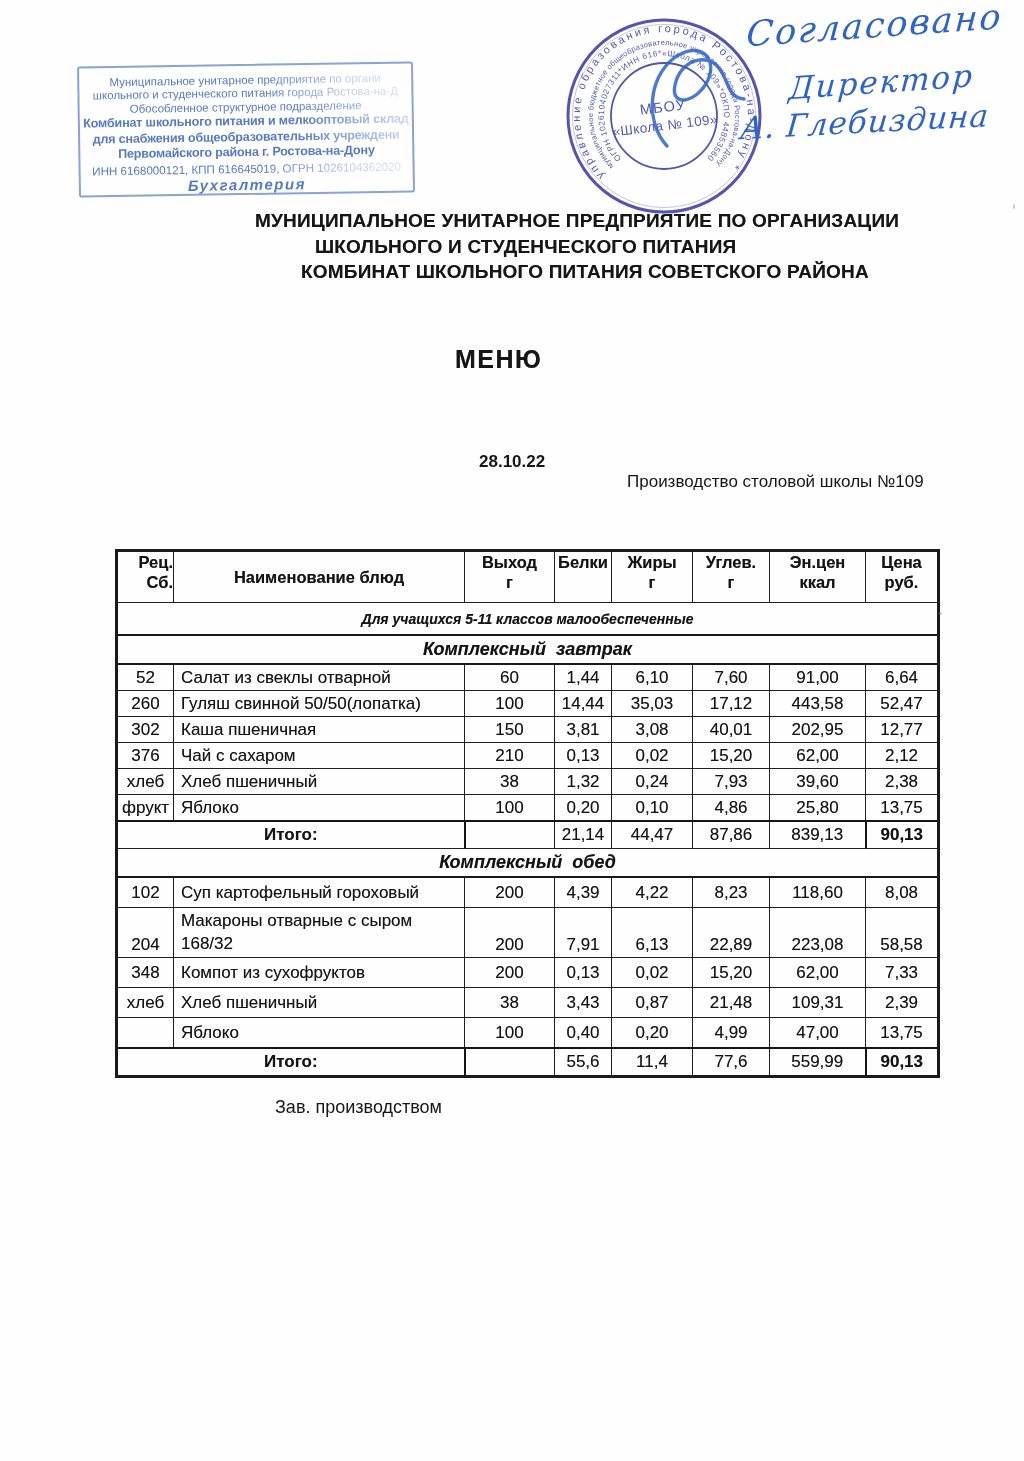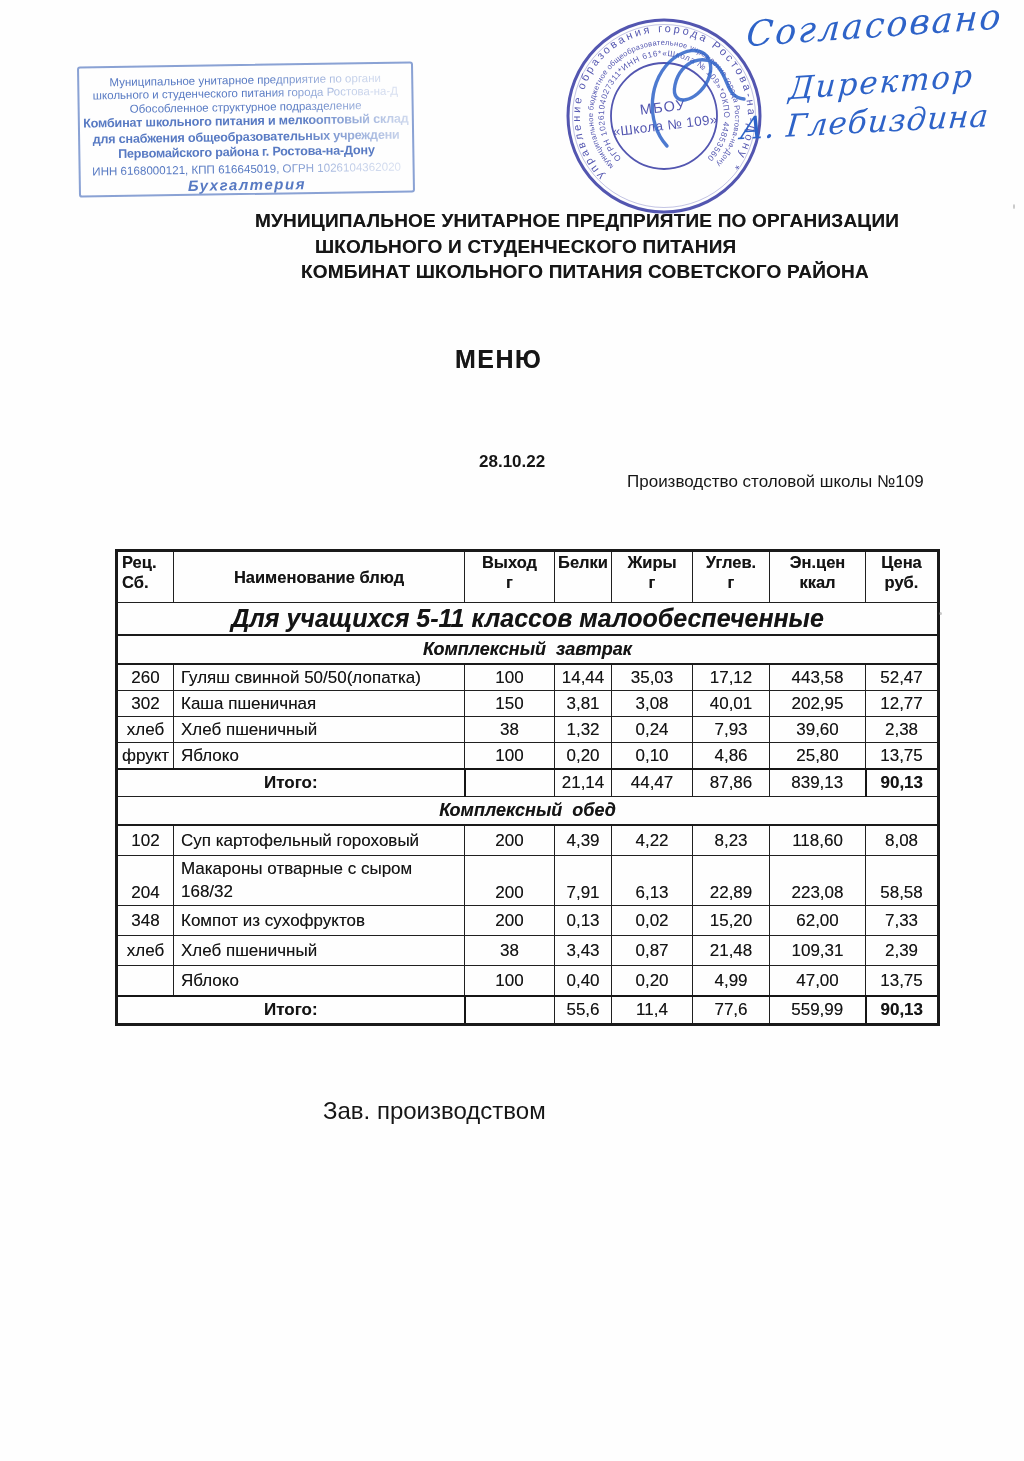--- a/index.html
+++ b/index.html
@@ -50,34 +50,34 @@
 
   
   table.menu{position:absolute;left:115px;top:549px;width:822px;border-collapse:collapse;
     table-layout:fixed;font-size:17px;color:#141414;text-shadow:0 0 .4px rgba(20,20,20,.5);}
   table.menu td,table.menu th{border:1.5px solid #202020;padding:0;overflow:hidden;}
   table.menu{border:3px solid #1a1a1a;}
   thead th{font-weight:bold;font-size:16.5px;height:50px;vertical-align:top;padding-top:6px;
            border-bottom:2.6px solid #1a1a1a;line-height:20px;}
   thead th .h2{display:block;font-weight:bold;}
   thead th.vmid{vertical-align:middle;padding-top:0;}
-  thead th.first{text-align:left;padding-left:4px;}
-  tr.audience td{height:31px;font-size:25px;font-weight:bold;font-style:italic;text-align:center;
+  thead th.first{text-align:right;padding-left:4px;}
+  tr.audience td{height:31px;font-size:14px;font-weight:bold;font-style:italic;text-align:center;
                  border-bottom:2px solid #1a1a1a;}
   tr.sect td{height:27px;font-size:18px;font-weight:bold;font-style:italic;text-align:center;
              white-space:pre;border-bottom:2px solid #1a1a1a;}
   tbody td{height:25px;text-align:center;}
   tbody td.name{text-align:left;padding-left:7px;white-space:pre-line;line-height:23px;}
   tr.lunch td{height:29px;margin-top:47px;}
   tr.tall td{height:47px;vertical-align:bottom;padding-bottom:2px;}
   tr.total td{height:26px;border-top:2.6px solid #151515;}
   tr.total td.lbl{font-weight:bold;border-right:2.6px solid #151515;}
   tr.total td.price{font-weight:bold;border-left:2.6px solid #151515;}
 
-  .footer-sig{position:absolute;left:275px;top:1097px;font-size:24px;margin-left:48px;}
+  .footer-sig{position:absolute;left:275px;top:1097px;font-size:18px;}
 
   .speck{position:absolute;background:#9a9a9a;border-radius:50%;opacity:.55;}
 </style>
 </head>
 <body>
 
 <div class="page">
 
   <div class="rect-stamp">
     <div class="rs-line fade">Муниципальное унитарное предприятие по органи</div>
@@ -153,38 +153,58 @@
         </tr>
       </thead>
     <tbody id="menu-body">
         <tr class="audience">
           <td colspan="8">Для учащихся 5-11 классов малообеспеченные</td>
         </tr>
         <tr class="sect">
           <td colspan="8">Комплексный  завтрак</td>
         </tr>
         <tr class="bfast">
+          <td class="rec">52</td>
+          <td class="name">Салат из свеклы отварной</td>
+          <td class="num">60</td>
+          <td class="num">1,44</td>
+          <td class="num">6,10</td>
+          <td class="num">7,60</td>
+          <td class="num">91,00</td>
+          <td class="num">6,64</td>
+        </tr>
+        <tr class="bfast">
           <td class="rec">260</td>
           <td class="name">Гуляш свинной 50/50(лопатка)</td>
           <td class="num">100</td>
           <td class="num">14,44</td>
           <td class="num">35,03</td>
           <td class="num">17,12</td>
           <td class="num">443,58</td>
           <td class="num">52,47</td>
         </tr>
         <tr class="bfast">
           <td class="rec">302</td>
           <td class="name">Каша пшеничная</td>
           <td class="num">150</td>
           <td class="num">3,81</td>
           <td class="num">3,08</td>
           <td class="num">40,01</td>
           <td class="num">202,95</td>
           <td class="num">12,77</td>
+        </tr>
+        <tr class="bfast">
+          <td class="rec">376</td>
+          <td class="name">Чай с сахаром</td>
+          <td class="num">210</td>
+          <td class="num">0,13</td>
+          <td class="num">0,02</td>
+          <td class="num">15,20</td>
+          <td class="num">62,00</td>
+          <td class="num">2,12</td>
         </tr>
         <tr class="bfast">
           <td class="rec">хлеб</td>
           <td class="name">Хлеб пшеничный</td>
           <td class="num">38</td>
           <td class="num">1,32</td>
           <td class="num">0,24</td>
           <td class="num">7,93</td>
           <td class="num">39,60</td>
           <td class="num">2,38</td>

